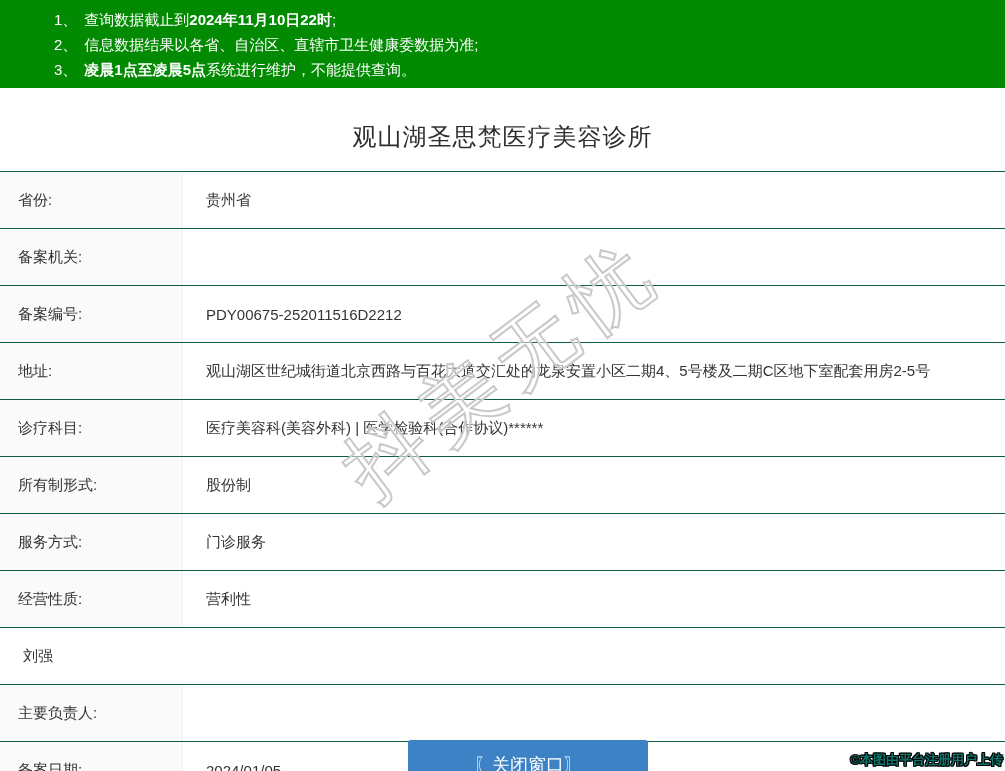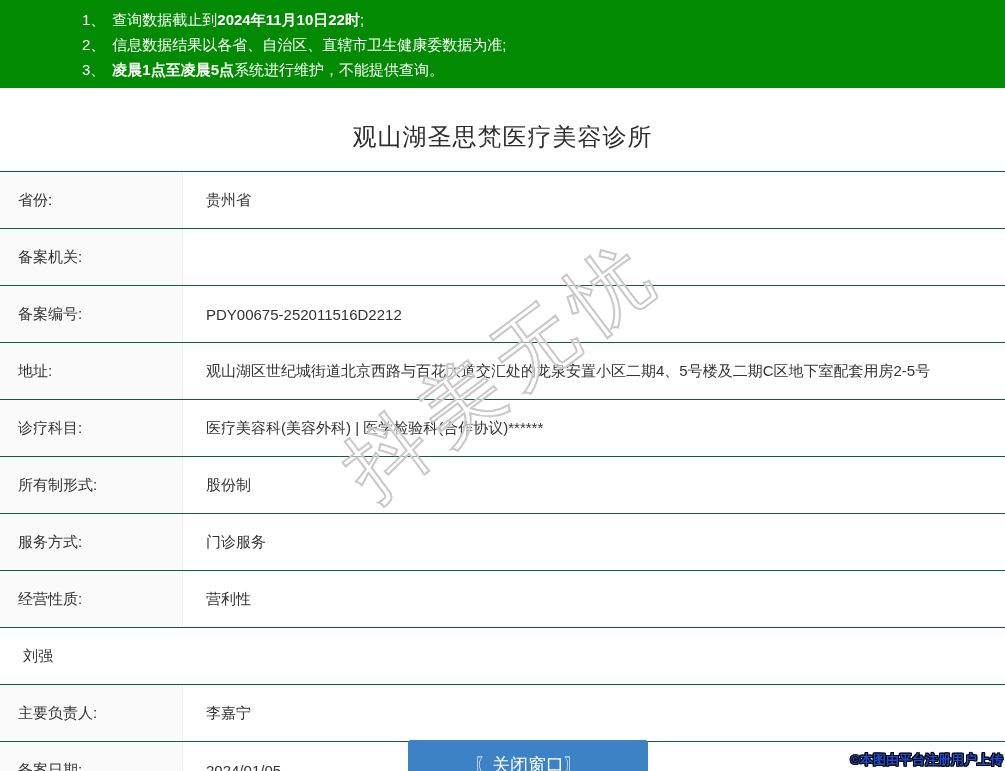--- a/index.html
+++ b/index.html
@@ -8,21 +8,21 @@
     width: 1005px; height: 771px; overflow: hidden;
     background: #ffffff; position: relative;
     font-family: "Liberation Sans", sans-serif;
     color: #333;
   }
   
   .notice {
     background: #028B02; height: 88px; padding-top: 7px;
     color: #ffffff; font-size: 15px;
   }
-  .notice-line { height: 25px; line-height: 25px; padding-left: 82px; white-space: nowrap; }
+  .notice-line { height: 25px; line-height: 25px; padding-left: 54px; white-space: nowrap; }
   .notice-line .num { margin-right: 7px; }
   .notice-line b { font-weight: bold; }
 
   
   .title {
     margin: 0; padding-top: 33px; height: 68px;
     text-align: center; font-size: 24px; font-weight: 400;
     color: #2e2e2e; letter-spacing: 1px;
   }
 
@@ -52,21 +52,21 @@
     transform: rotate(-37deg); text-align: center; line-height: 110px;
     font-size: 80px; letter-spacing: 12px; white-space: nowrap;
     color: rgba(255,255,255,0.5);
     -webkit-text-stroke: 2px #c9c9c9;
     pointer-events: none; z-index: 5; font-weight: 400;
   }
 
   
   .attribution {
     position: absolute; right: 2px; bottom: 2px;
-    font-size: 13px; font-weight: bold; color: #1d4ed8; z-index: 6;
+    font-size: 13px; font-weight: bold; color: #0f766e; z-index: 6;
     text-shadow: -1px -1px 0 #000, 1px -1px 0 #000, -1px 1px 0 #000, 1px 1px 0 #000,
                  0 1px 0 #000, 0 -1px 0 #000, 1px 0 0 #000, -1px 0 0 #000;
   }
 </style>
 </head>
 <body>
 
 <div class="notice">
   <div class="notice-line">
     <span class="num">1、</span><span>查询数据截止到</span><b>2024年11月10日22时</b><span>;</span>
@@ -111,21 +111,20 @@
   </div>
   <div class="row">
     <div class="cell label">经营性质:</div>
     <div class="cell value">营利性</div>
   </div>
   <div class="row">
     <div class="cell value">刘强</div>
   </div>
   <div class="row">
     <div class="cell label">主要负责人:</div>
-    <div class="cell value">李嘉宁</div>
   </div>
   <div class="row">
     <div class="cell label">备案日期:</div>
     <div class="cell value">2024/01/05</div>
   </div>
 </div>
 
 <div class="divider"></div>
 
 <button class="close-btn">〖关闭窗口〗</button>

